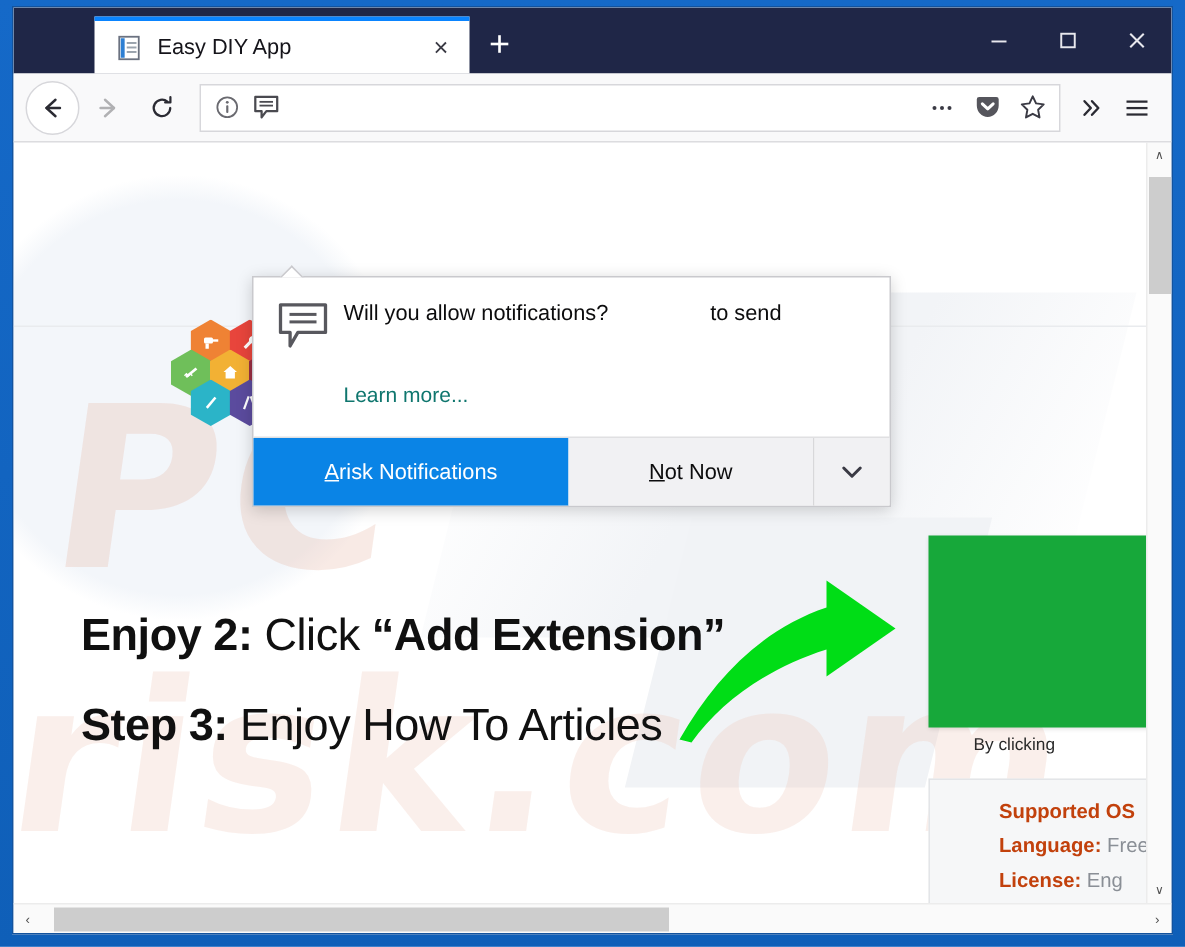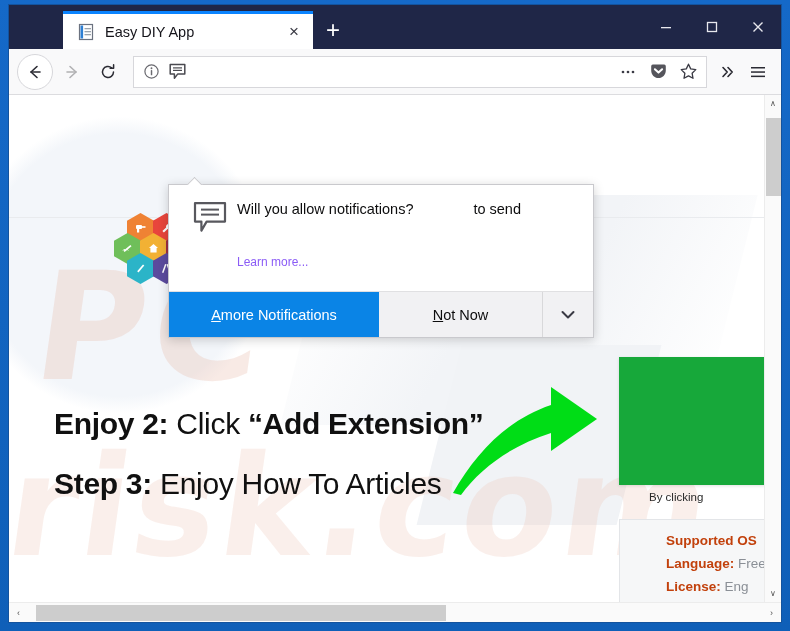--- a/index.html
+++ b/index.html
@@ -202,34 +202,34 @@
     position: absolute; left: 18px; top: -9px;
     width: 18px; height: 9px;
     overflow: hidden;
   }
   #dh-arrow::after {
     content: ""; position: absolute; left: 0; top: 4px;
     width: 14px; height: 14px; background: #ffffff;
     border-left: 1px solid #c9c9cd; border-top: 1px solid #c9c9cd;
     transform: rotate(45deg); transform-origin: center;
   }
-  .dh-body { display: flex; padding: 14px 16px 12px 24px; }
+  .dh-body { display: flex; padding: 14px 16px 12px 16px; }
   .dh-icon { flex: 0 0 44px; padding-top: 2px; }
   .dh-textcol { flex: 1 1 auto; position: relative; min-height: 80px; }
   .dh-q {
     font-size: 14.5px; color: #0c0c0d; line-height: 20px;
     width: 180px;
   }
   .dh-tosend {
     position: absolute; right: 56px; top: 0;
     font-size: 14.5px; color: #0c0c0d; line-height: 20px;
   }
   .dh-learn {
     position: absolute; left: 0; top: 56px;
-    font-size: 12px; color: #8b5cf6;
+    font-size: 14px; color: #0f766e;
   }
   .dh-footer {
     display: flex; align-items: stretch;
     height: 46px; border-top: 1px solid #e0e0e2;
   }
   .dh-primary {
     flex: 0 0 210px; background: #0a84e6; color: #ffffff;
     display: flex; align-items: center; justify-content: center;
     font-size: 14.5px;
   }
@@ -496,21 +496,21 @@
             </div>
             <div class="dh-textcol">
               <div class="dh-q">Will you allow notifications?</div>
               <div class="dh-tosend">to send</div>
               <div class="dh-learn">Learn more...</div>
             </div>
           </div>
           <div class="dh-footer">
             <div class="dh-primary">
               <span class="accel">A</span>
-                <span>more Notifications</span>
+                <span>risk Notifications</span>
             </div>
             <div class="dh-secondary">
               <span class="accel">N</span>
                 <span>ot Now</span>
             </div>
             <div class="dh-more">
               <svg width="18" height="18" viewBox="0 0 18 18">
                 <path d="M3.5 6 L9 11.5 L14.5 6" fill="none" stroke="#3a3a44" stroke-width="2" stroke-linecap="round" stroke-linejoin="round"></path>
               </svg>
             </div>

